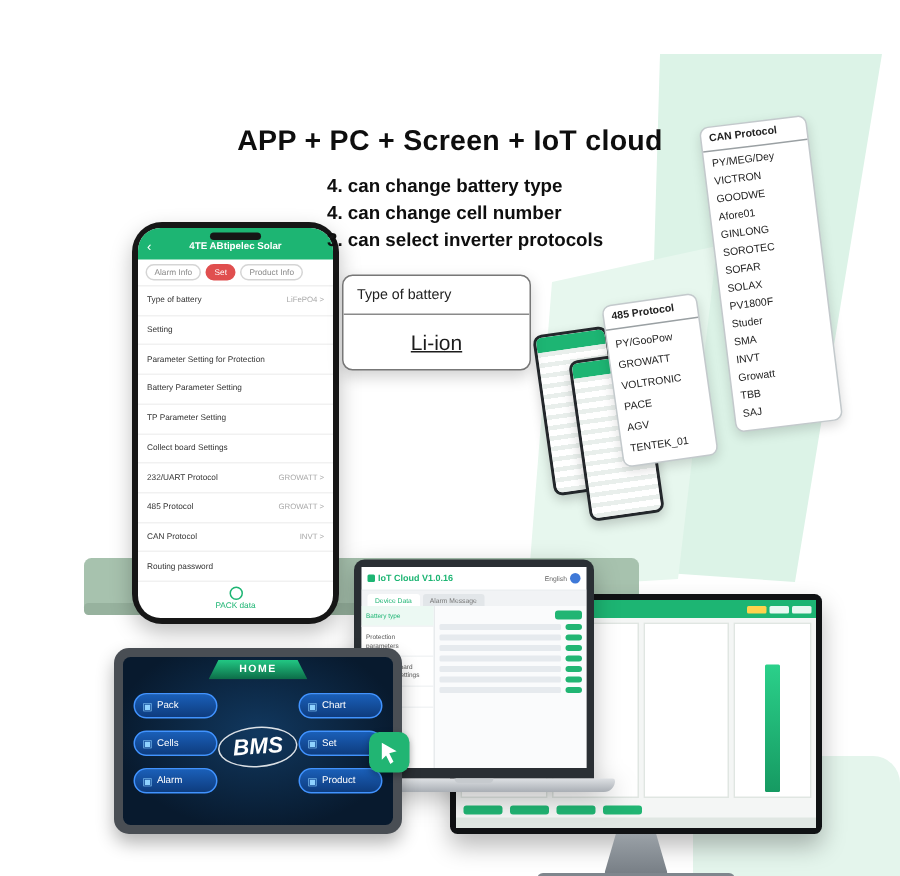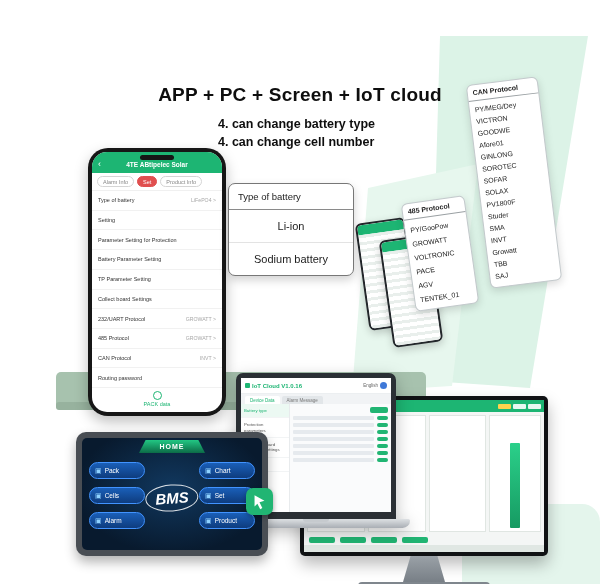--- a/index.html
+++ b/index.html
@@ -24,21 +24,21 @@
   .p-row{flex:1;display:flex;align-items:center;justify-content:space-between;padding:0 6px;border-bottom:1px solid #f1f1f1;}
   .p-label{font-size:5.5px;color:#333;}
   .p-value{font-size:5.2px;color:#a8a8a8;}
   .p-footer{display:flex;flex-direction:column;align-items:center;gap:1px;padding:3px 0 5px;}
   .p-footer-icon{width:7px;height:7px;border:1px solid #1db573;border-radius:50%;}
   .p-footer-label{font-size:5.5px;color:#1db573;}
 
   
   .popup{position:absolute;left:228px;top:147px;width:124px;background:#fff;border:1px solid #777;border-radius:7px;box-shadow:0 4px 10px rgba(0,0,0,.18);z-index:8;overflow:hidden;}
   .popup-title{font-size:9.5px;color:#222;padding:7px 9px;border-bottom:1px solid #8a8a8a;}
-  .popup-opt{font-size:11px;color:#1c1c1c;text-align:center;padding:10px 0;border-bottom:1px solid #e3e3e3;}
+  .popup-opt{font-size:14px;color:#1c1c1c;text-align:center;padding:10px 0;border-bottom:1px solid #e3e3e3;text-decoration:underline;}
   .popup-opt:last-child{border-bottom:none;}
 
   
   .sphone{position:absolute;width:46px;height:104px;background:#fff;border:2px solid #23272b;border-radius:6px;overflow:hidden;display:flex;flex-direction:column;box-shadow:0 3px 8px rgba(0,0,0,.2);}
   .s1{left:362px;top:184px;transform:rotate(-8deg);z-index:4;}
   .s2{left:386px;top:201px;transform:rotate(-8deg);z-index:5;}
   .sp-header{height:10px;background:#1db573;flex:0 0 auto;}
   .sp-body{flex:1;}
   .stripes{background-image:repeating-linear-gradient(to bottom,#e9efec 0,#e9efec 3px,#ffffff 3px,#ffffff 7px);}
 
@@ -119,20 +119,21 @@
     <polygon points="368,152 478,128 452,350 352,356" fill="#e7f7ee"></polygon>
     <rect x="462" y="468" width="138" height="116" rx="18" fill="#e4f5ec"></rect>
     <rect x="56" y="336" width="370" height="38" rx="5" fill="#a7c2ae"></rect>
     <rect x="56" y="366" width="370" height="8" rx="3" fill="#97b29e"></rect>
   </svg>
 
   <div class="title">APP + PC + Screen + IoT cloud</div>
   <div class="points">
       <div class="point">4. can change battery type</div>
       <div class="point">4. can change cell number</div>
+      <div class="point">3. can select inverter protocols</div>
     </div>
 
   <div class="phone">
     <div class="phone-screen">
       <div class="notch"></div>
       <div class="p-header">
         <span class="p-back">‹</span>
         <span class="p-title">4TE ABtipelec Solar</span>
       </div>
       <div class="p-tabs">
@@ -186,21 +187,20 @@
         <span class="p-footer-icon"></span>
         <span class="p-footer-label">PACK data</span>
       </div>
     </div>
   </div>
 
   <div class="popup">
     <div class="popup-title">Type of battery</div>
     <div>
         <div class="popup-opt">Li-ion</div>
-        <div class="popup-opt">Sodium battery</div>
       </div>
   </div>
 
   <div class="sphone s1">
     <div class="sp-header"></div>
     <div class="sp-body stripes"></div>
   </div>
   <div class="sphone s2">
     <div class="sp-header"></div>
     <div class="sp-body stripes"></div>

